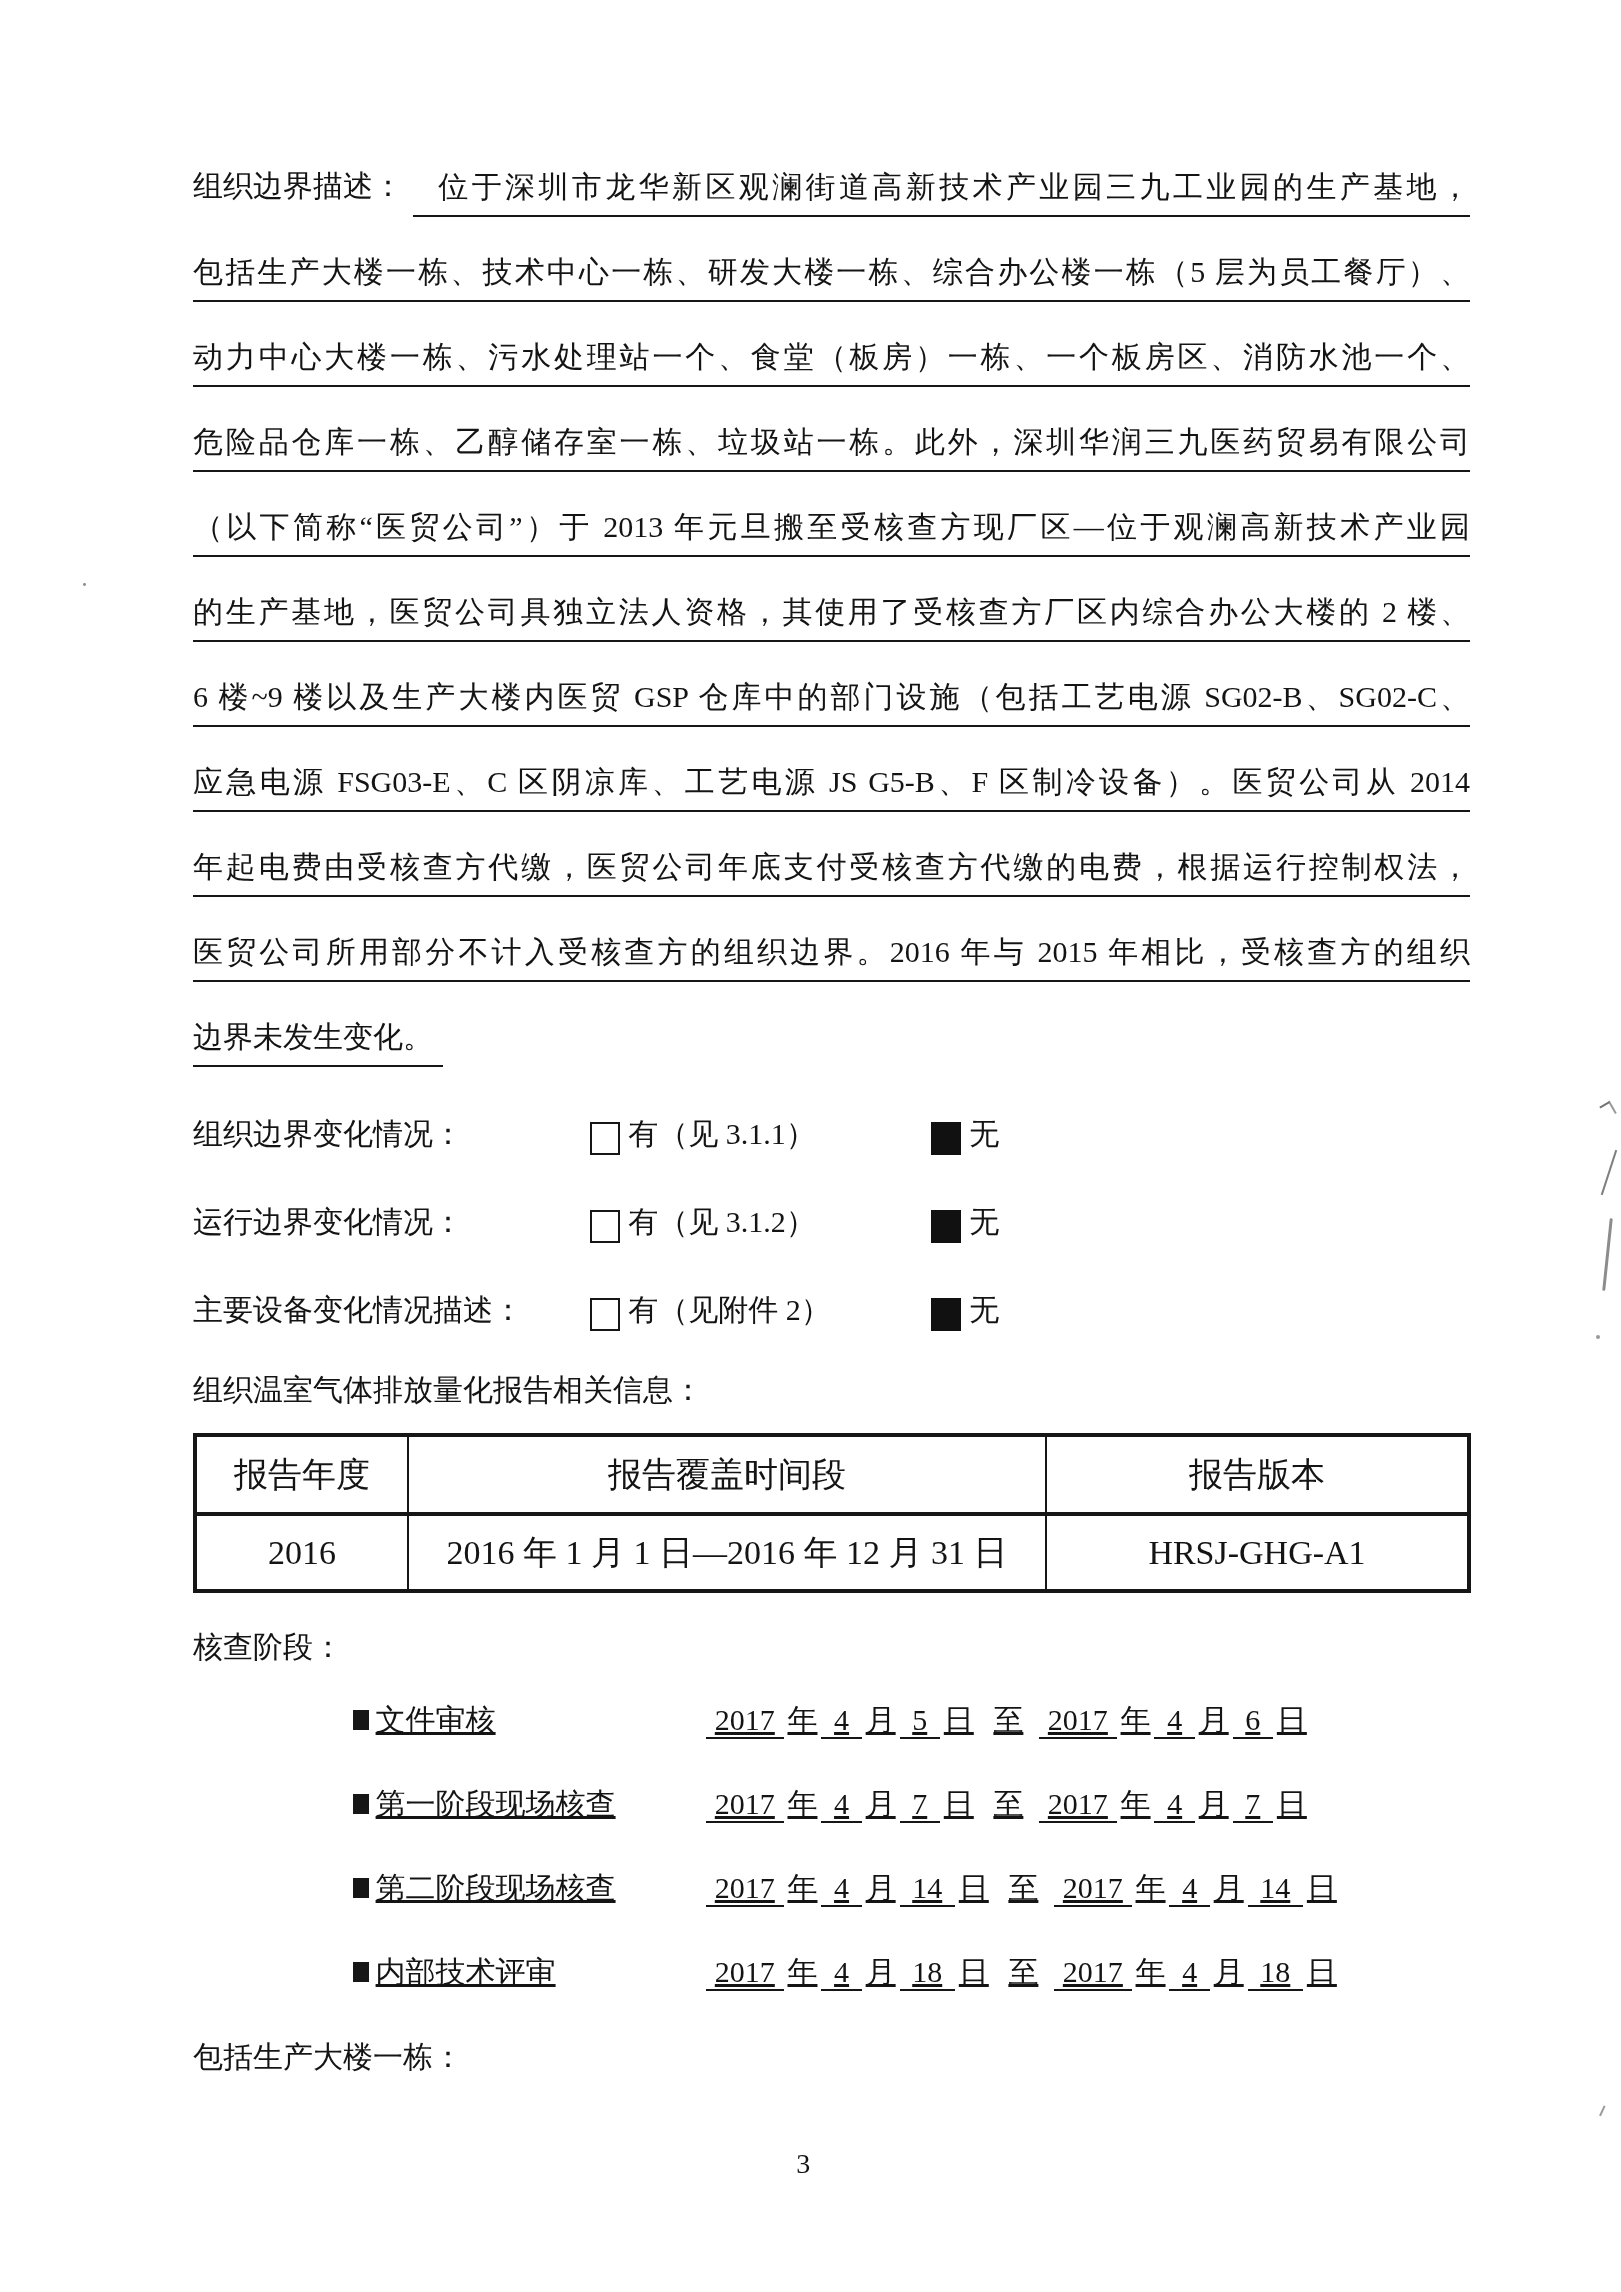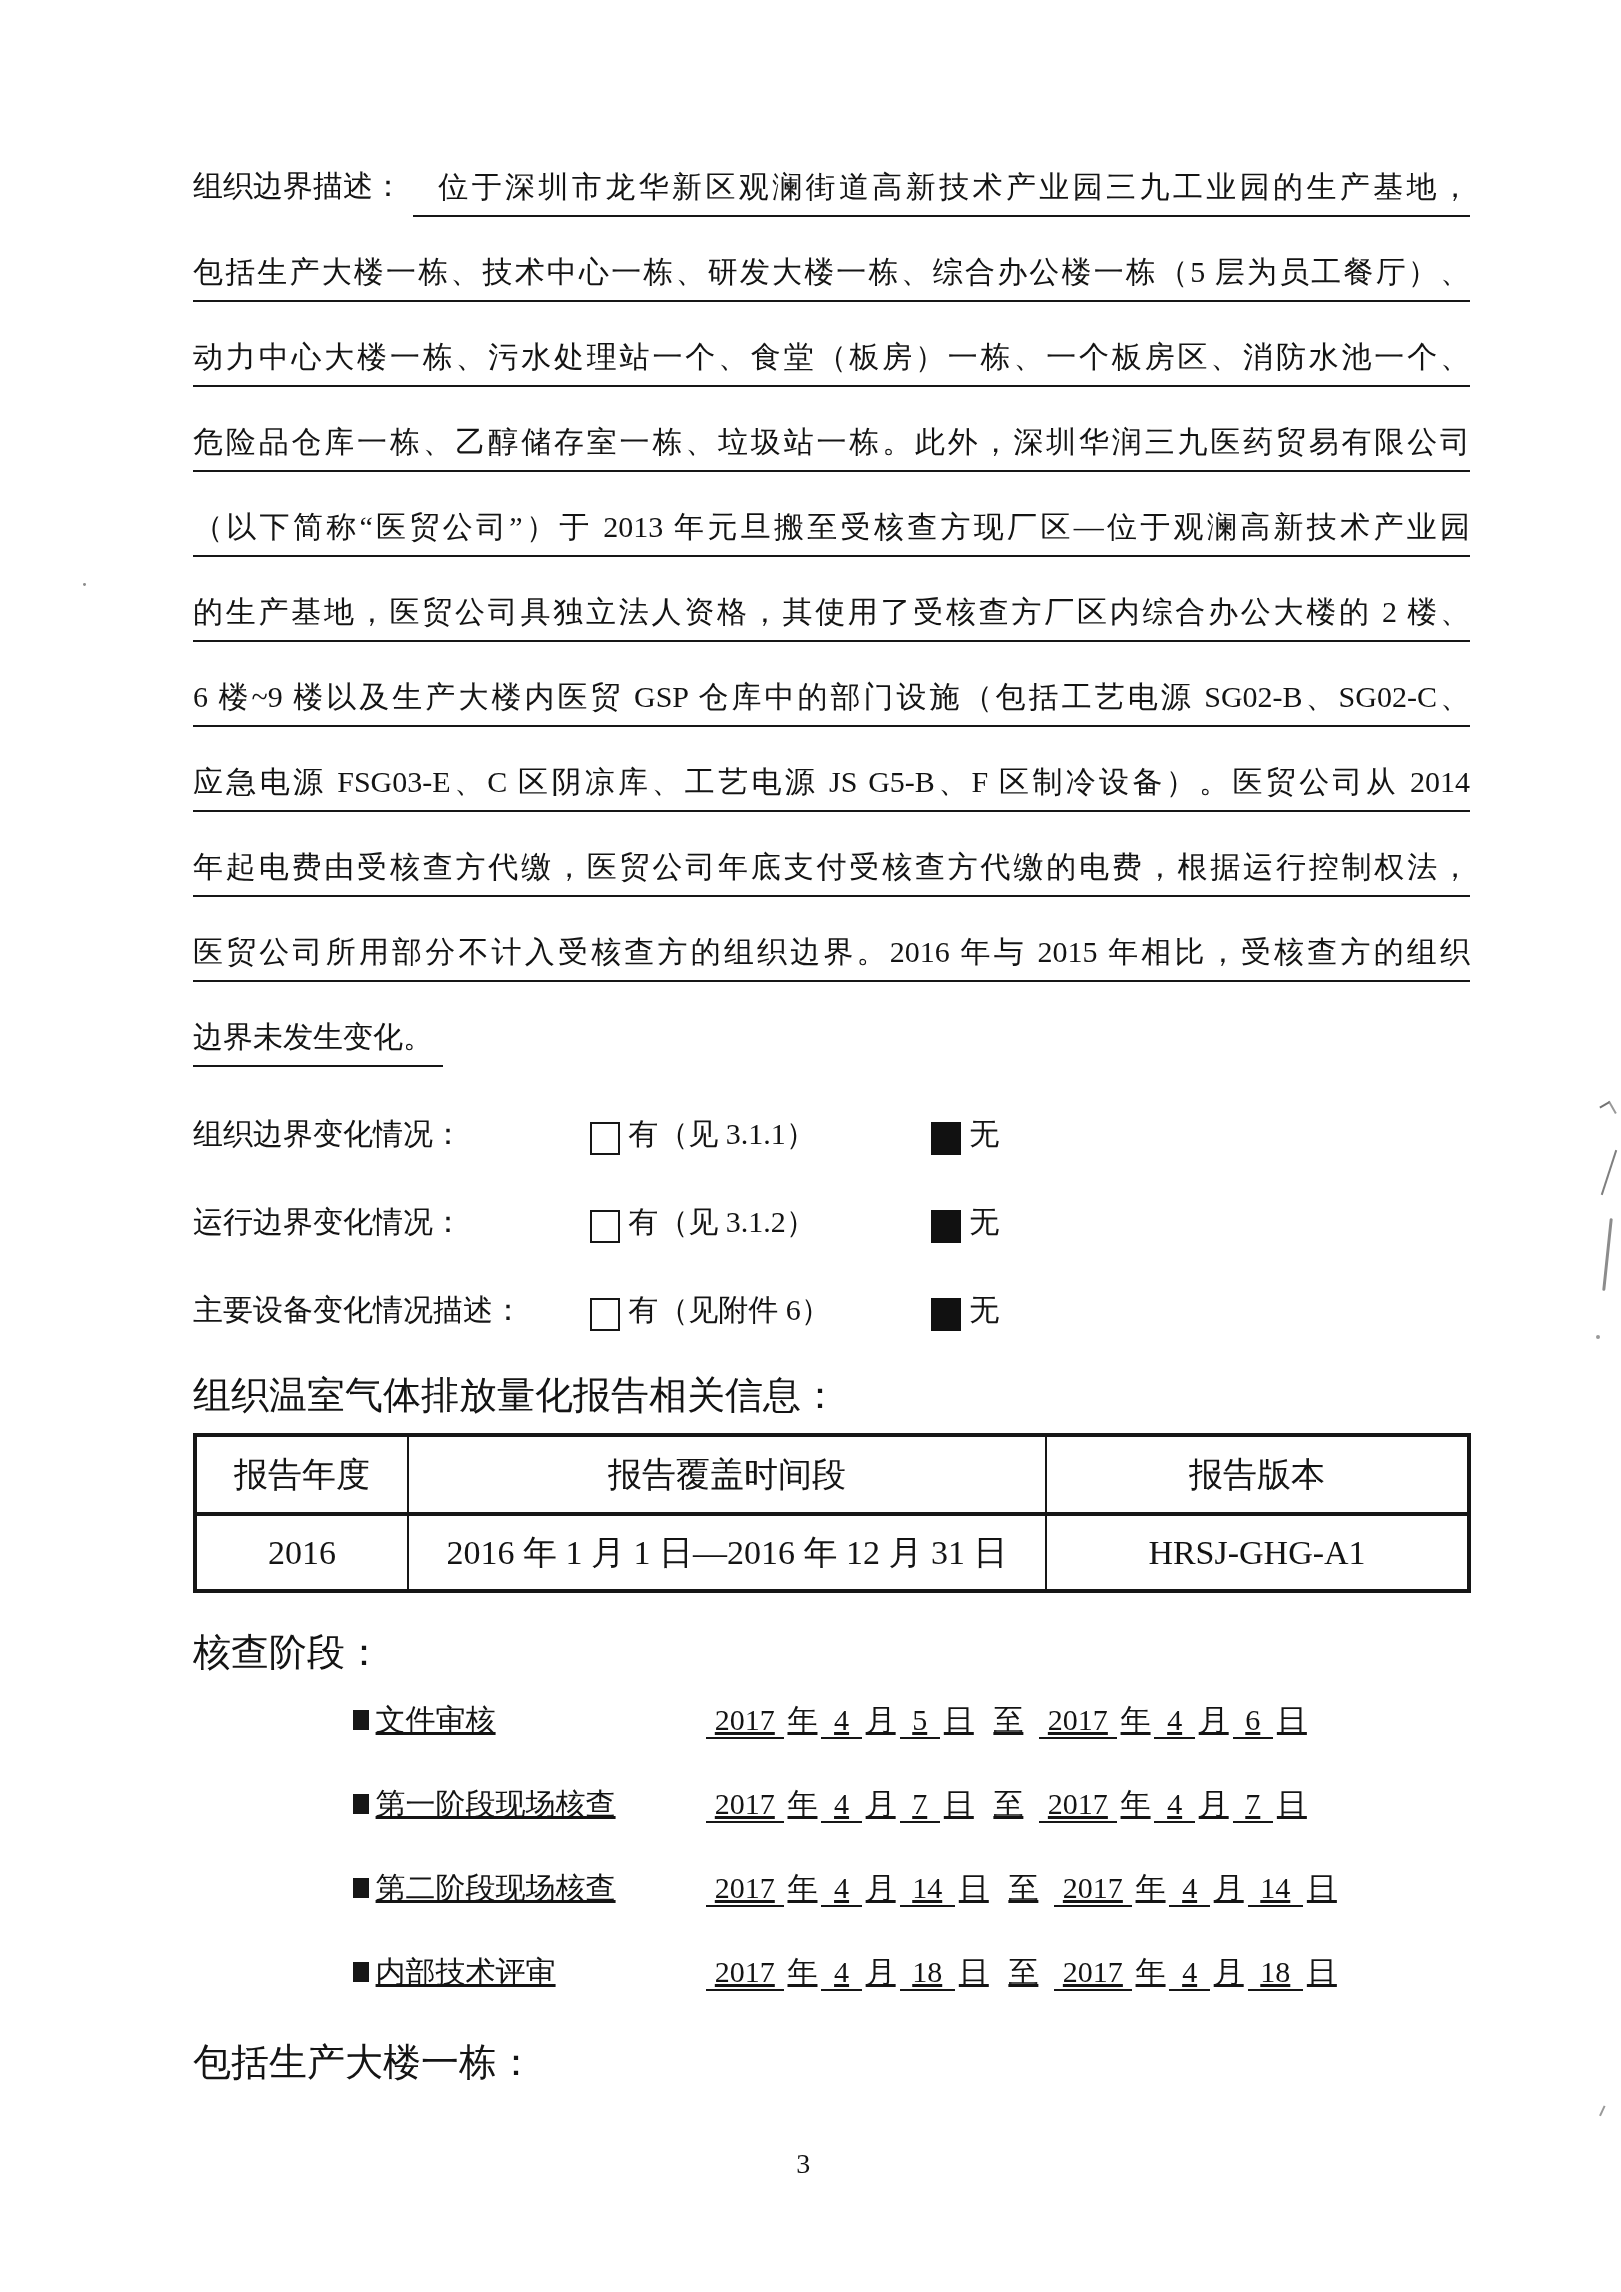--- a/index.html
+++ b/index.html
@@ -26,21 +26,21 @@
   .bline.last .ltext{flex:0 0 auto;text-align-last:auto;padding-right:9.8px;}
   
   .change-block{position:absolute;left:193px;top:1090px;width:1277px;font-size:30px;}
   .change-row{height:88px;display:flex;align-items:center;}
   .change-label{width:397px;}
   .opt{display:flex;align-items:flex-end;white-space:nowrap;}
   .opt.yes{width:341px;}
   .cbx{display:inline-block;width:25.5px;height:29px;border:2.9px solid #161616;margin-right:8.8px;flex:0 0 auto;}
   .cbx.filled{background:#111;border-color:#111;}
   
-  .sec-title{position:absolute;left:193px;font-size:38px;white-space:nowrap;}
+  .sec-title{position:absolute;left:193px;font-size:30px;white-space:nowrap;}
   #report-info-title{top:1370px;}
   #stages-title{top:1627px;}
   #summary-title{top:2037px;}
   
   .report-table{
     position:absolute;left:193px;top:1433px;width:1277px;
     border-collapse:collapse;font-size:34px;
     table-layout:fixed;
   }
   .report-table th,.report-table td{
@@ -134,21 +134,21 @@
       </span>
       <span class="opt no">
         <span class="cbx filled"></span>
         <span>无</span>
       </span>
     </div>
     <div class="change-row">
       <span class="change-label">主要设备变化情况描述：</span>
       <span class="opt yes">
         <span class="cbx"></span>
-        <span>有（见附件 6）</span>
+        <span>有（见附件 2）</span>
       </span>
       <span class="opt no">
         <span class="cbx filled"></span>
         <span>无</span>
       </span>
     </div>
   </div>
 
   <div class="sec-title" id="report-info-title">组织温室气体排放量化报告相关信息：</div>
 

